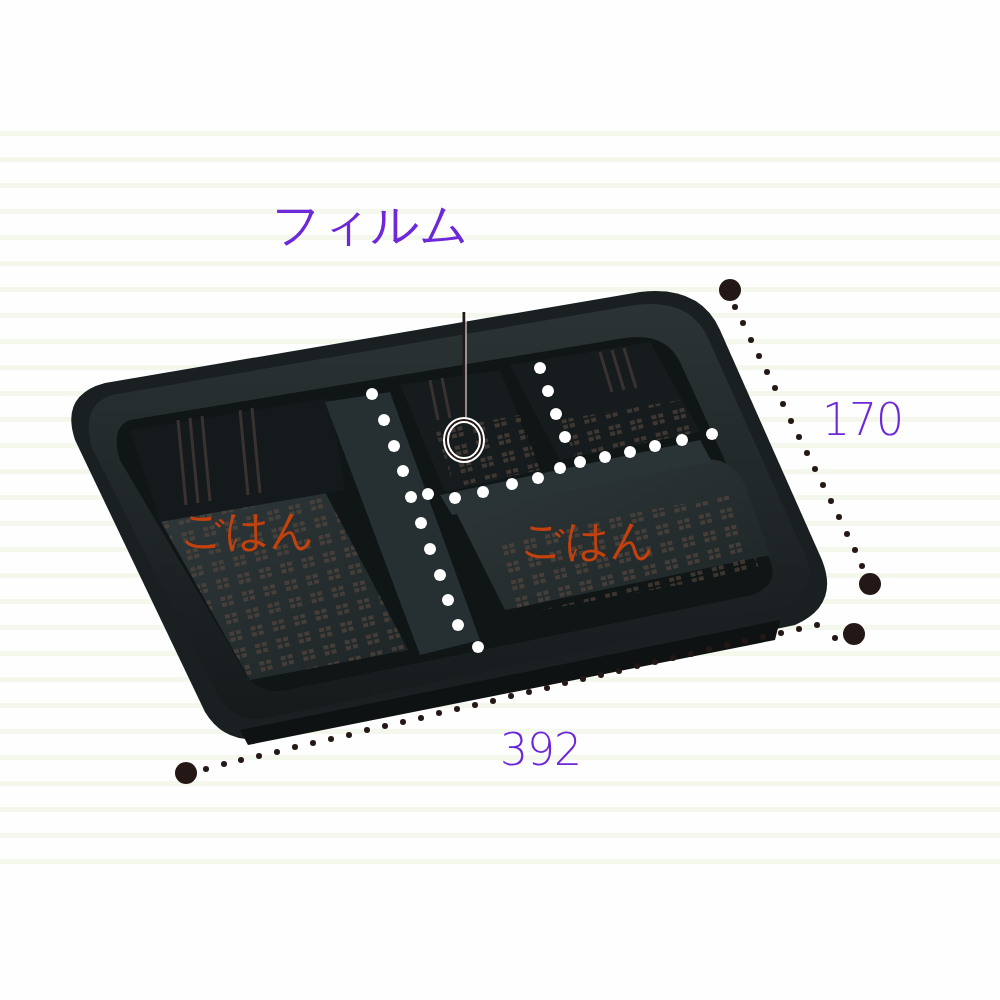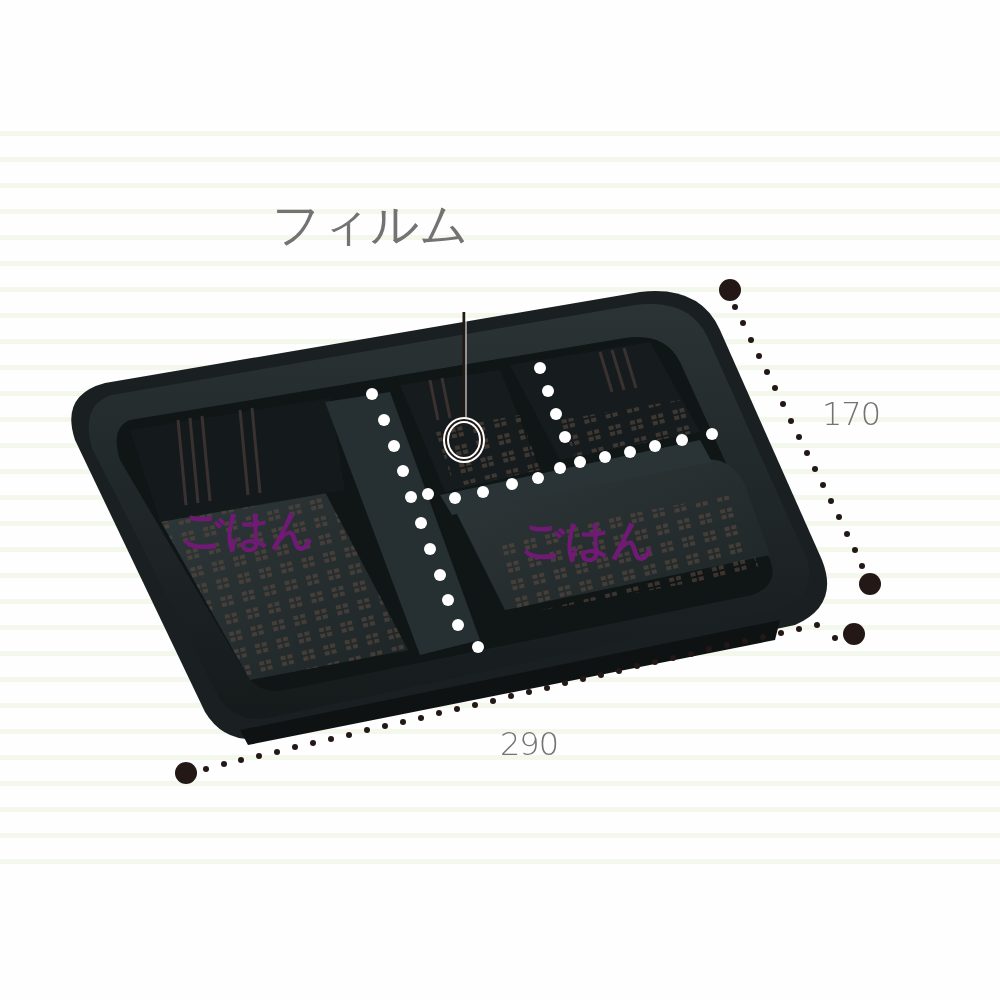--- a/index.html
+++ b/index.html
@@ -8,31 +8,31 @@
     background: #fefefe;
     font-family: "DejaVu Sans", "Liberation Sans", sans-serif;
   }
   .stripes {
     position: absolute; left: 0; top: 131px; width: 1000px; height: 752px;
     background: repeating-linear-gradient(to bottom,
       #f4f8ec 0px, #f4f8ec 5px, #fefefe 5px, #fefefe 26px);
   }
   svg.scene { position: absolute; left: 0; top: 0; }
   .label {
-    position: absolute; color: #737373; font-weight: 300;
+    position: absolute; color: #6d28d9; font-weight: 300;
     line-height: 1; white-space: nowrap;
   }
   .product-name { left: 272px; top: 196px; font-size: 48px; line-height: 56px; }
   .product-name div { height: 56px; }
-  .dim { font-size: 32px; letter-spacing: -1px; }
+  .dim { font-size: 44px; letter-spacing: -1px; }
   .dim-depth { left: 822px; top: 398px; }
   .dim-width { left: 500px; top: 728px; }
   .cap {
-    position: absolute; color: #701a75; font-size: 44px; line-height: 56px;
-    font-weight: 700; white-space: nowrap;
+    position: absolute; color: #c2410c; font-size: 44px; line-height: 56px;
+    font-weight: 400; white-space: nowrap;
   }
   .cap-left { left: 180px; top: 502px; }
   .cap-right { left: 520px; top: 512px; }
 </style>
 </head>
 <body>
 
 <div class="stripes"></div>
 
 <svg class="scene" width="1000" height="1000" viewBox="0 0 1000 1000">
@@ -197,21 +197,21 @@
     <circle cx="835" cy="638" r="3"></circle>
     <circle cx="854" cy="634" r="11"></circle>
   </g>
 </svg>
 
 <div class="label product-name">
   <div>フィルム</div>
 </div>
 
 <div class="label dim dim-depth">170</div>
-<div class="label dim dim-width">290</div>
+<div class="label dim dim-width">392</div>
 
 <div class="cap cap-left">
   <div>ごはん</div>
 </div>
 
 <div class="cap cap-right">
   <div>ごはん</div>
 </div>
 
 </body></html>

